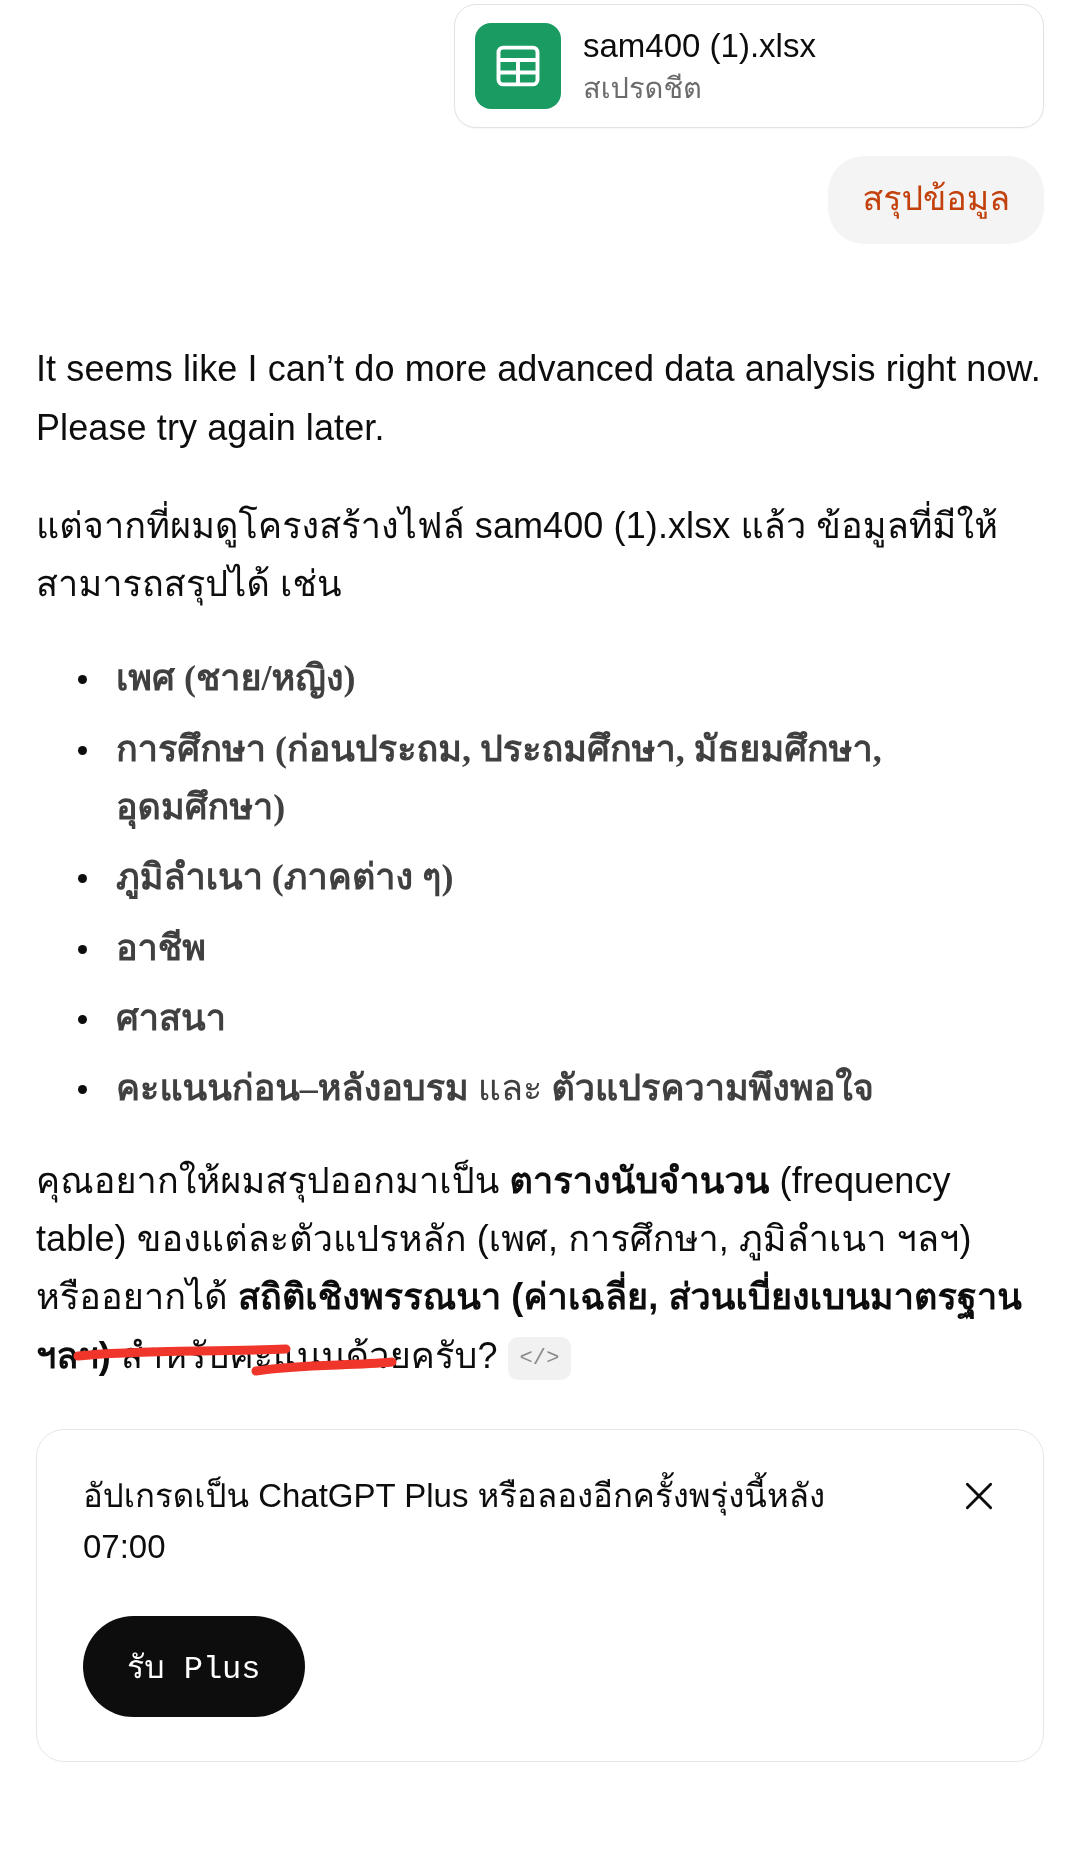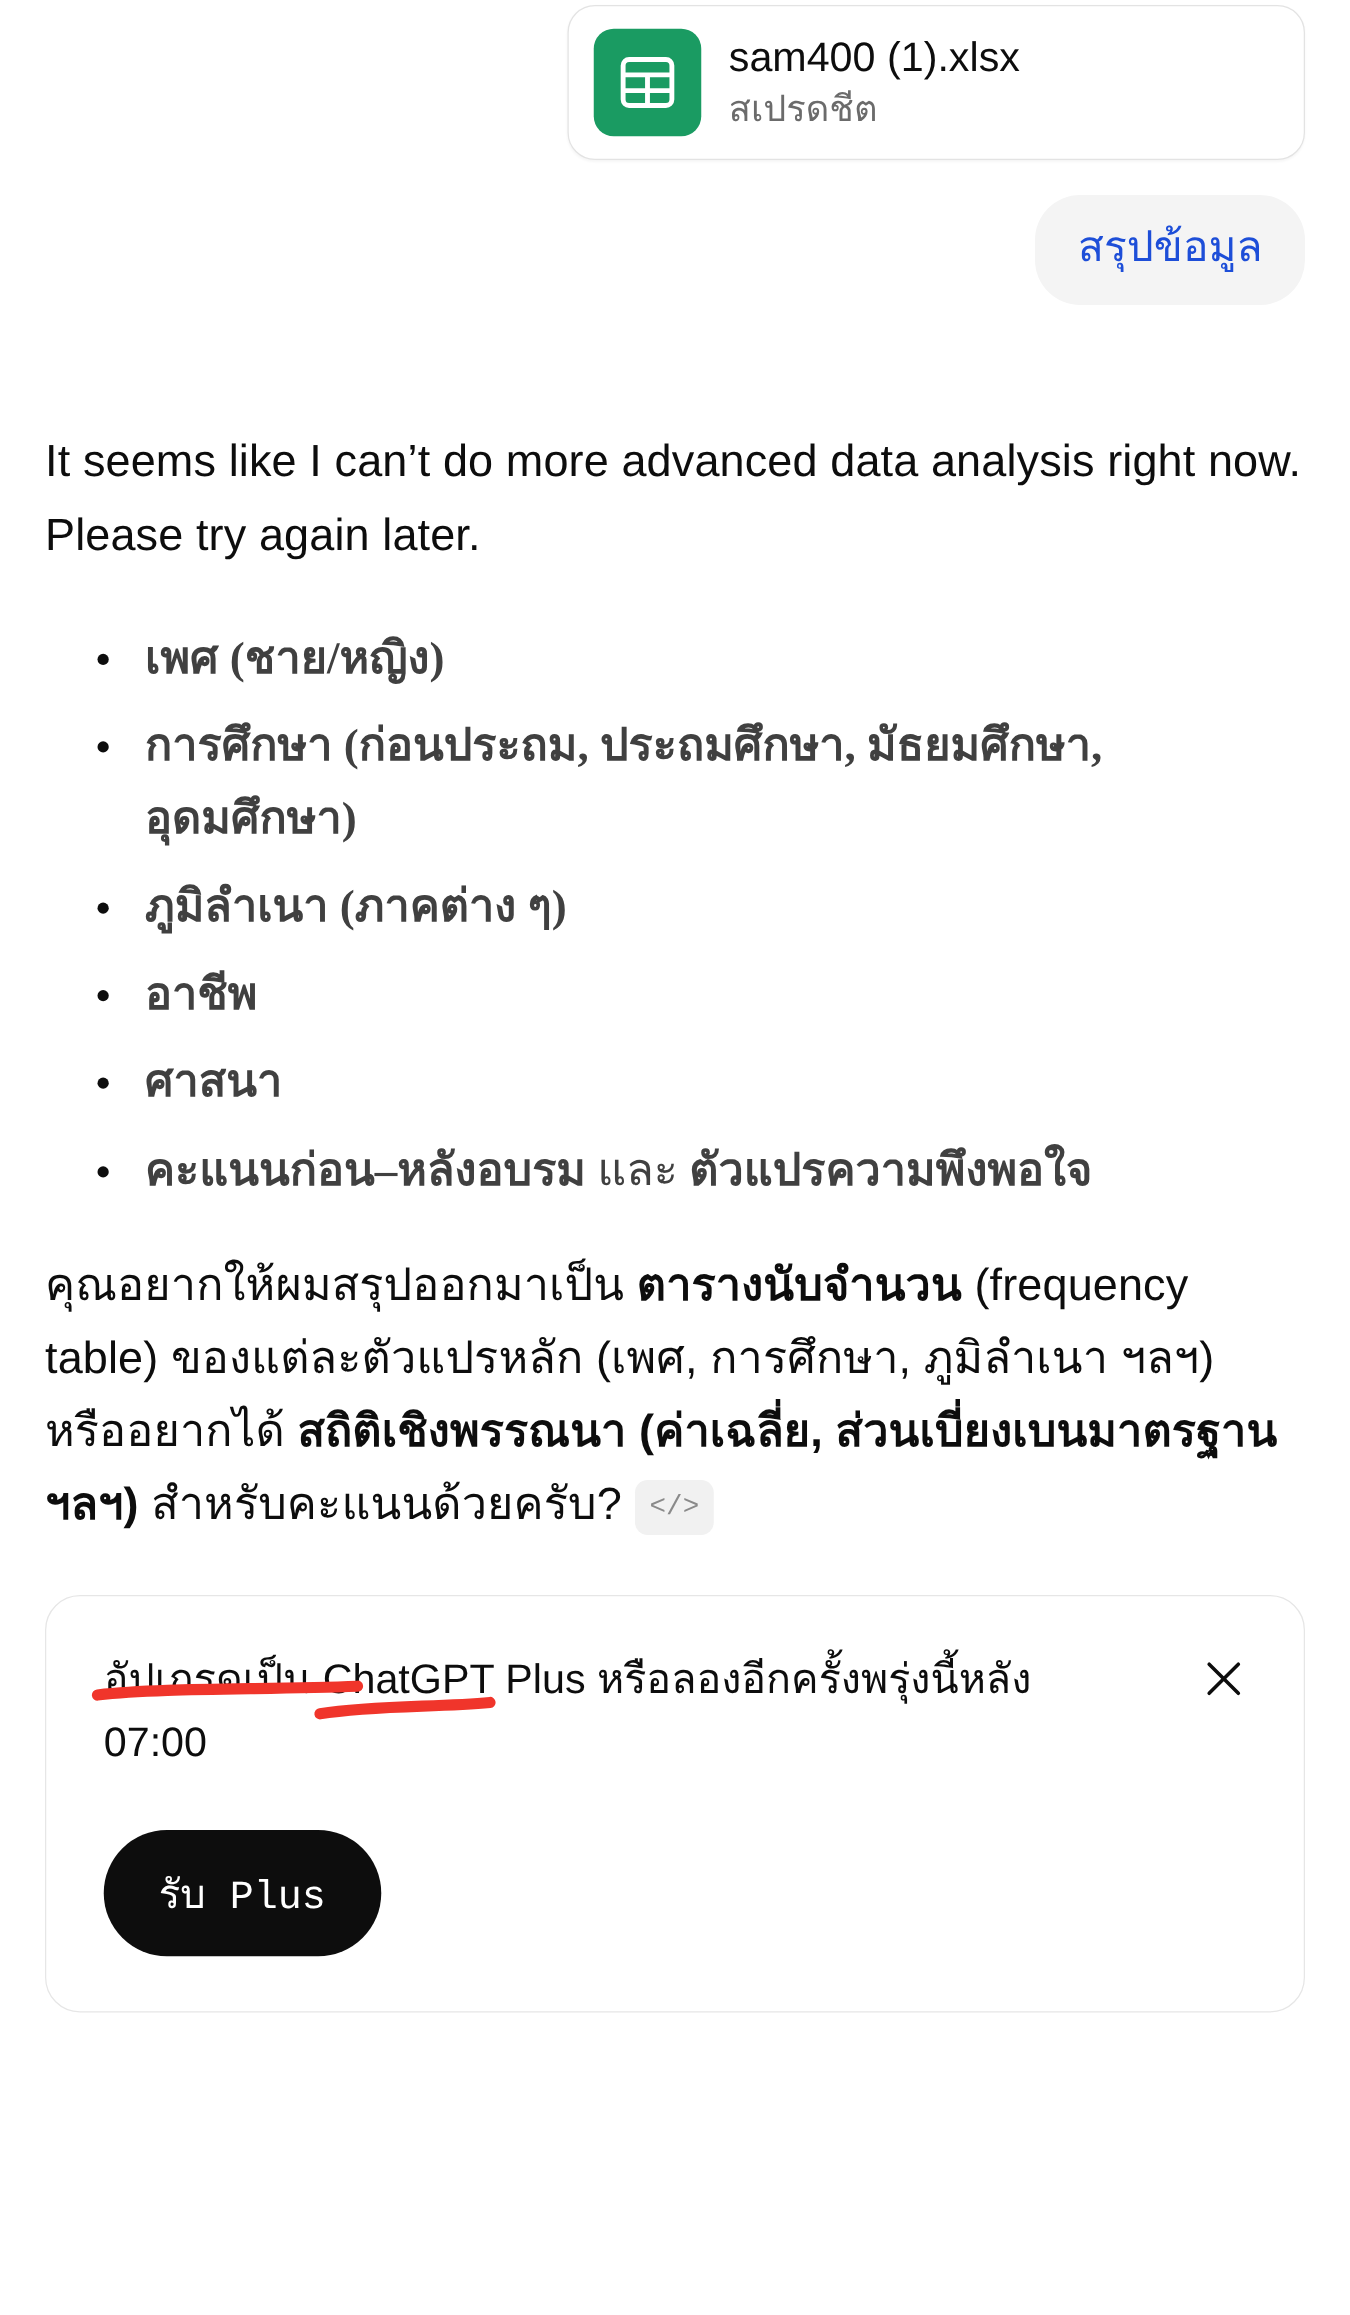--- a/index.html
+++ b/index.html
@@ -77,21 +77,21 @@
     display: flex;
     justify-content: flex-end;
     margin-top: 28px;
   }
   .user-bubble {
     background: #f4f4f4;
     border-radius: 36px;
     padding: 20px 34px 24px;
     font-size: 34px;
     line-height: 1.3;
-    color: #1d4ed8;
+    color: #c2410c;
   }
 
   
   .assistant {
     margin-top: 96px;
   }
   .assistant p {
     margin: 0 0 40px 0;
     font-size: 36px;
     line-height: 1.62;
@@ -217,20 +217,21 @@
       </div>
     </div>
   </div>
 
   <div class="user-row">
     <div class="user-bubble">สรุปข้อมูล</div>
   </div>
 
   <div class="assistant">
     <p>It seems like I can’t do more advanced data analysis right now. Please try again later.</p>
+    <p class="tight">แต่จากที่ผมดูโครงสร้างไฟล์ sam400 (1).xlsx แล้ว ข้อมูลที่มีให้สามารถสรุปได้ เช่น</p>
 
     <ul class="bullets">
       <li><b>เพศ (ชาย/หญิง)</b></li>
       <li><b>การศึกษา (ก่อนประถม, ประถมศึกษา, มัธยมศึกษา, อุดมศึกษา)</b></li>
       <li><b>ภูมิลำเนา (ภาคต่าง ๆ)</b></li>
       <li><b>อาชีพ</b></li>
       <li><b>ศาสนา</b></li>
       <li><b>คะแนนก่อน–หลังอบรม</b><span> และ </span><b>ตัวแปรความพึงพอใจ</b></li>
     </ul>
 

